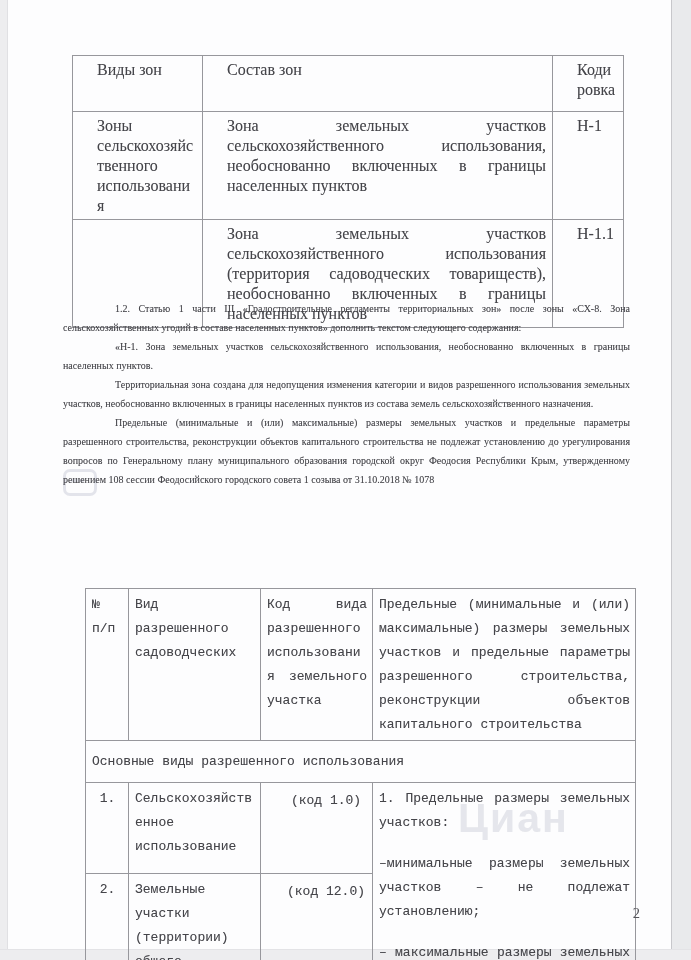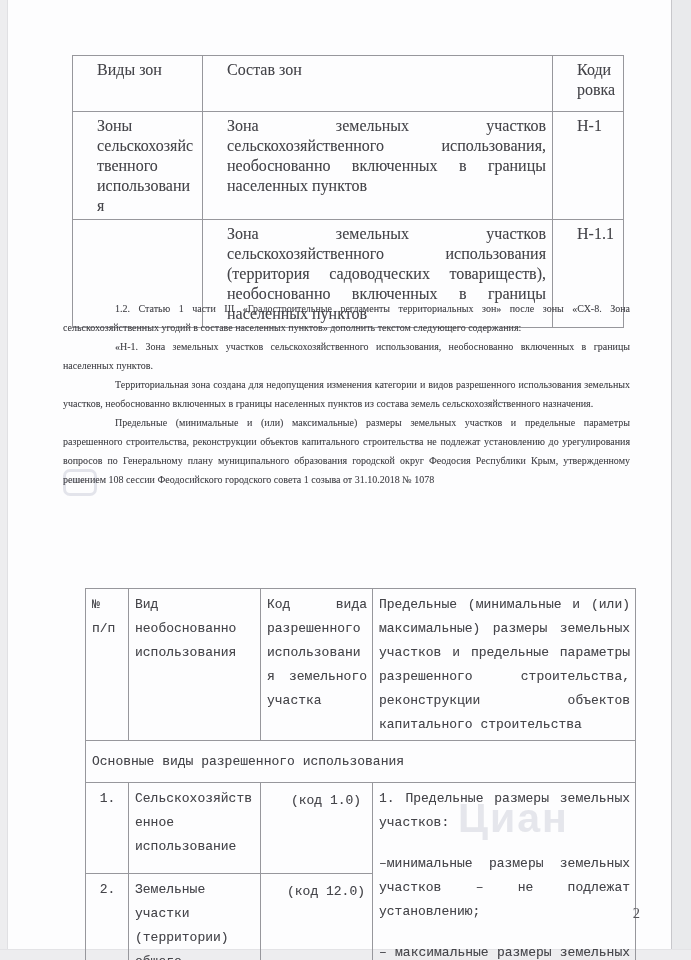--- a/index.html
+++ b/index.html
@@ -121,21 +121,21 @@
   <table id="usage-table">
     <colgroup>
         <col style="width:43px">
         <col style="width:132px">
         <col style="width:112px">
         <col style="width:263px">
       </colgroup>
     <tbody>
         <tr class="h-row">
       <td class="scan-soft">№ п/п</td>
-      <td class="scan-soft">Вид необоснованно использования</td>
+      <td class="scan-soft">Вид разрешенного садоводческих</td>
       <td class="just scan-soft">Код вида разрешенного использования земельного участка</td>
       <td class="just scan-soft">Предельные (минимальные и (или) максимальные) размеры земельных участков и предельные параметры разрешенного строительства, реконструкции объектов капитального строительства</td>
     </tr>
     <tr class="section-row">
       <td colspan="4" class="scan-soft">Основные виды разрешенного использования</td>
     </tr>
     <tr class="r1">
       <td class="num scan-soft">1.</td>
       <td class="scan-soft">Сельскохозяйственное использование</td>
       <td class="code scan-soft">(код 1.0)</td>

